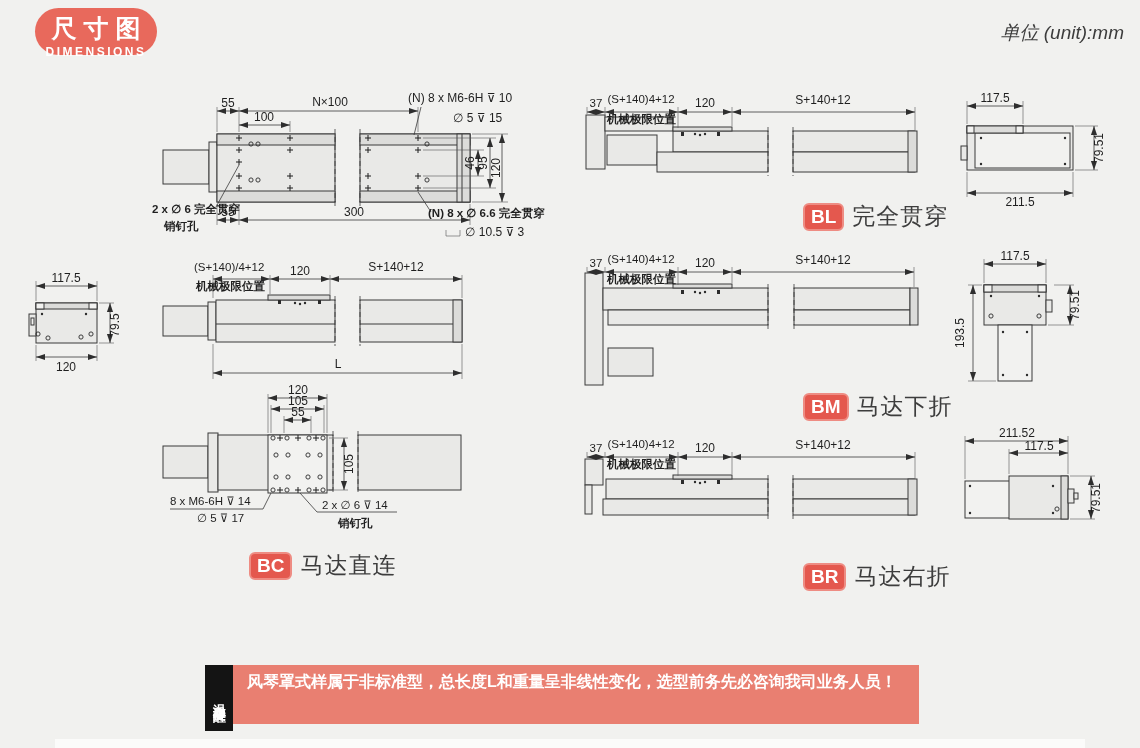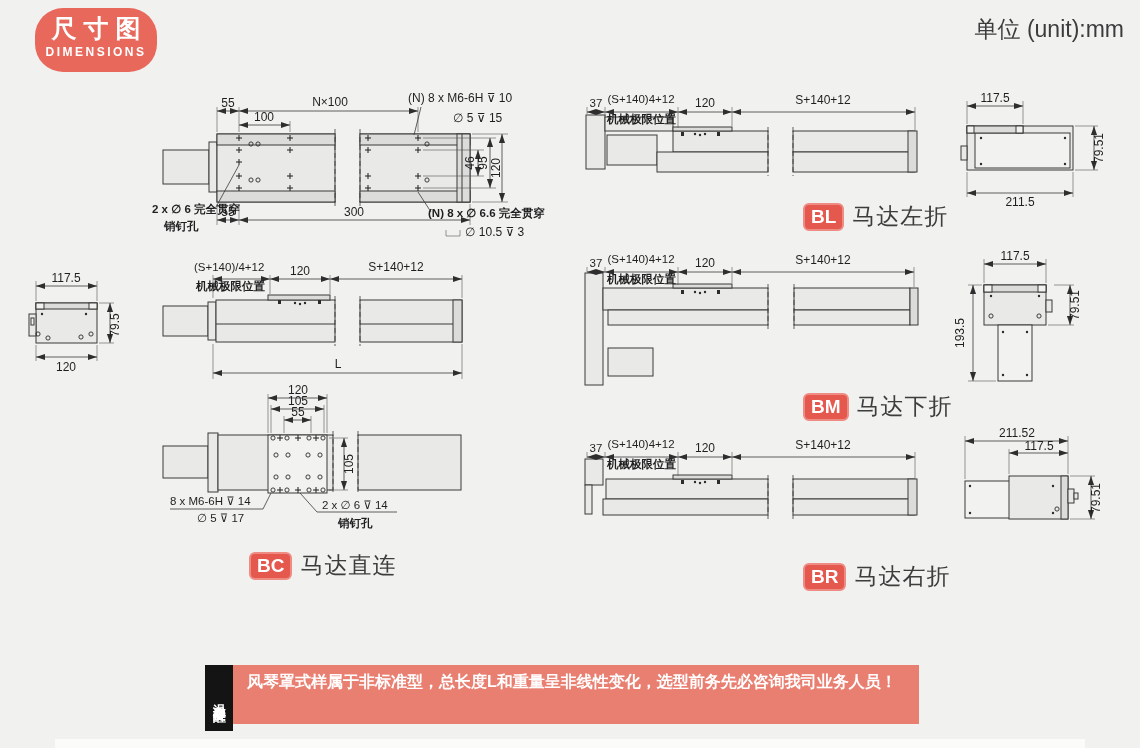--- a/index.html
+++ b/index.html
@@ -1,22 +1,22 @@
 <!DOCTYPE html>
 <html><head>
 <meta charset="utf-8">
 <style>
   html,body{margin:0;padding:0;}
   body{font-family:"Liberation Sans",sans-serif;background:#e9e9e7;}
   .canvas{position:relative;width:1140px;height:748px;background:#f1f1ef;overflow:hidden;}
   
-  .hbadge{position:absolute;left:35px;top:8px;width:122px;height:64px;background:#e8695c;border-radius:28px;text-align:center;}
+  .hbadge{position:absolute;left:35px;top:8px;width:122px;height:47px;background:#e8695c;border-radius:28px;text-align:center;}
   .hbadge-cn{font-size:25px;font-weight:bold;color:#fff;letter-spacing:7px;padding-left:7px;margin-top:4px;}
   .hbadge-en{font-size:12px;font-weight:bold;color:#fff;letter-spacing:2.5px;margin-top:0px;}
-  .unit{position:absolute;right:16px;top:14px;font-size:23px;color:#3c3c3c;}
+  .unit{position:absolute;right:16px;top:20px;font-size:19px;color:#3c3c3c;font-style:italic;}
   
   .vlabel{position:absolute;display:flex;align-items:center;padding-left:6px;}
   .vcode{display:inline-block;background:#e4584e;border:2px solid #ee8c83;color:#fff;font-weight:bold;font-size:19px;border-radius:6px;padding:0px 6px;line-height:24px;}
   .vname{font-size:23px;color:#3d3d3d;margin-left:8px;letter-spacing:1px;}
   
   .notice{position:absolute;left:205px;top:665px;display:flex;align-items:flex-start;}
   .notice-tab{width:28px;height:66px;background:#141414;color:#fff;display:flex;align-items:center;justify-content:center;writing-mode:vertical-rl;font-size:13px;font-weight:bold;letter-spacing:2px;}
   .notice-box{width:672px;height:51px;background:#e97f71;color:#fff;margin-top:0;padding:4px 0 4px 14px;font-size:16px;font-weight:bold;line-height:26px;}
   .bottom-strip{position:absolute;left:55px;top:739px;width:1030px;height:9px;background:#fbfbfa;}
   
@@ -470,21 +470,21 @@
       <text class="d" text-anchor="middle" transform="rotate(-90 160 75)" x="160" y="75">79.51</text>
     </g>
   </svg>
 
   <div class="vlabel" style="left:243px;top:550px;">
     <span class="vcode">BC</span>
     <span class="vname">马达直连</span>
   </div>
   <div class="vlabel" style="left:797px;top:201px;">
     <span class="vcode">BL</span>
-    <span class="vname">马达左折</span>
+    <span class="vname">完全贯穿</span>
   </div>
   <div class="vlabel" style="left:797px;top:561px;">
     <span class="vcode">BR</span>
     <span class="vname">马达右折</span>
   </div>
   <div class="vlabel" style="left:797px;top:391px;">
     <span class="vcode">BM</span>
     <span class="vname">马达下折</span>
   </div>
 

